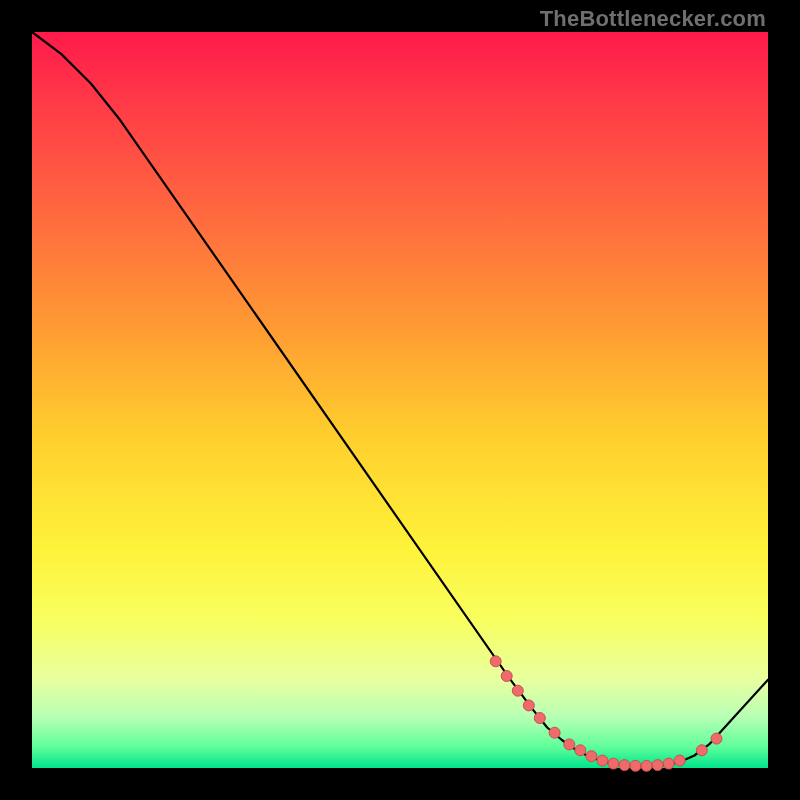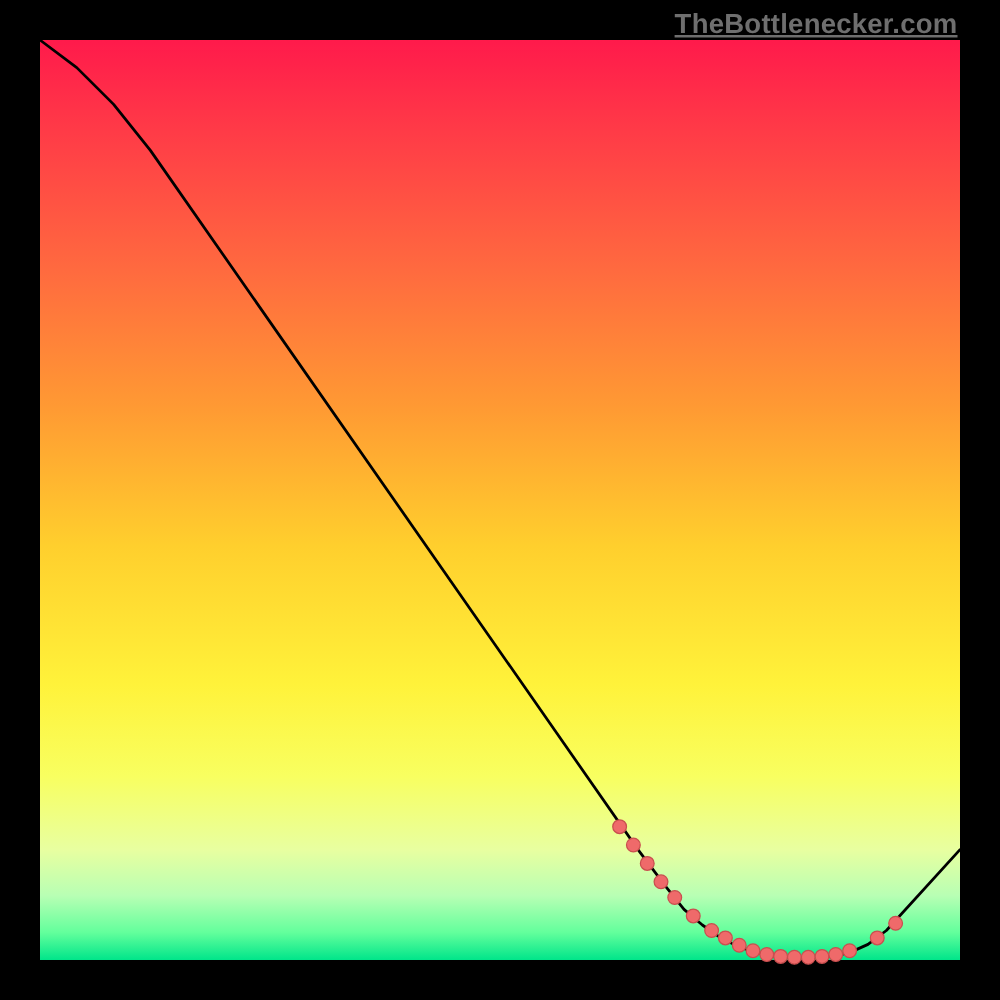--- a/index.html
+++ b/index.html
@@ -41,21 +41,20 @@
   }
   .credit {
     position: absolute;
     top: 6px;
     right: 34px;
     font-size: 22px;
     font-weight: 600;
     color: #6f6f6f;
     letter-spacing: 0.2px;
     user-select: none;
-    text-decoration: underline;
   }
   svg.curve {
     position: absolute;
     left: 0;
     top: 0;
     width: 736px;
     height: 736px;
     overflow: visible;
   }
 </style>

